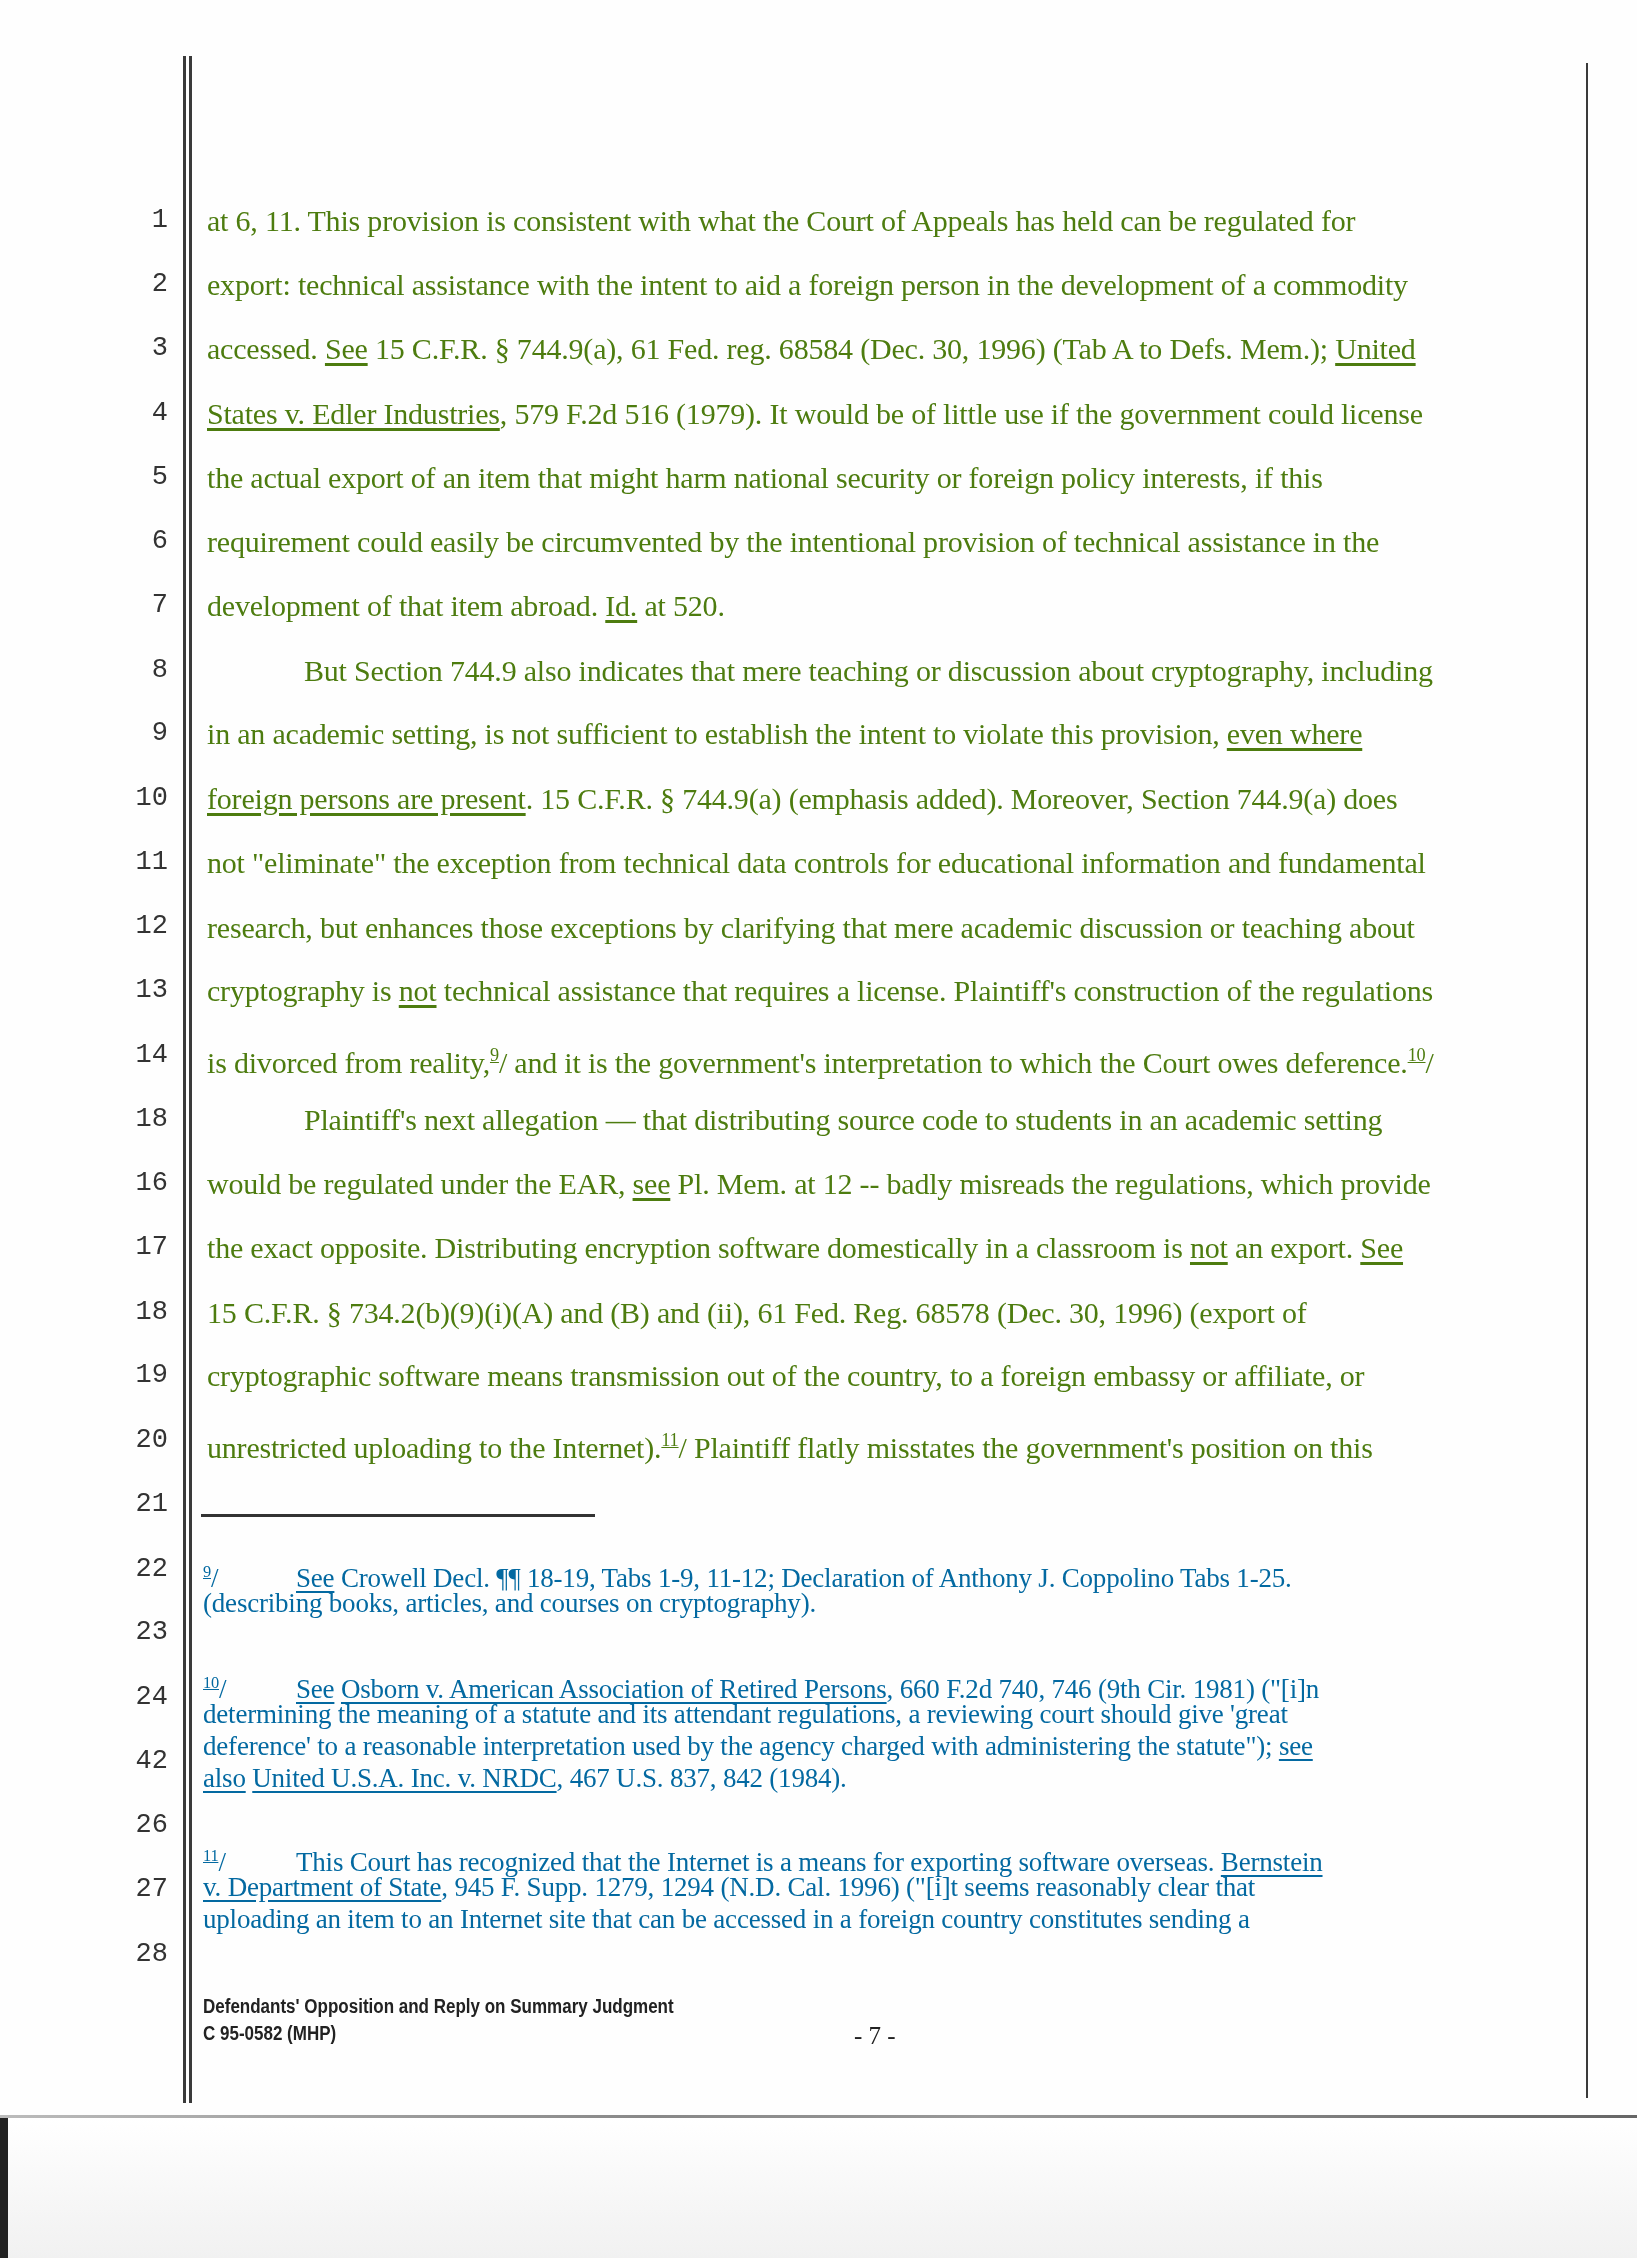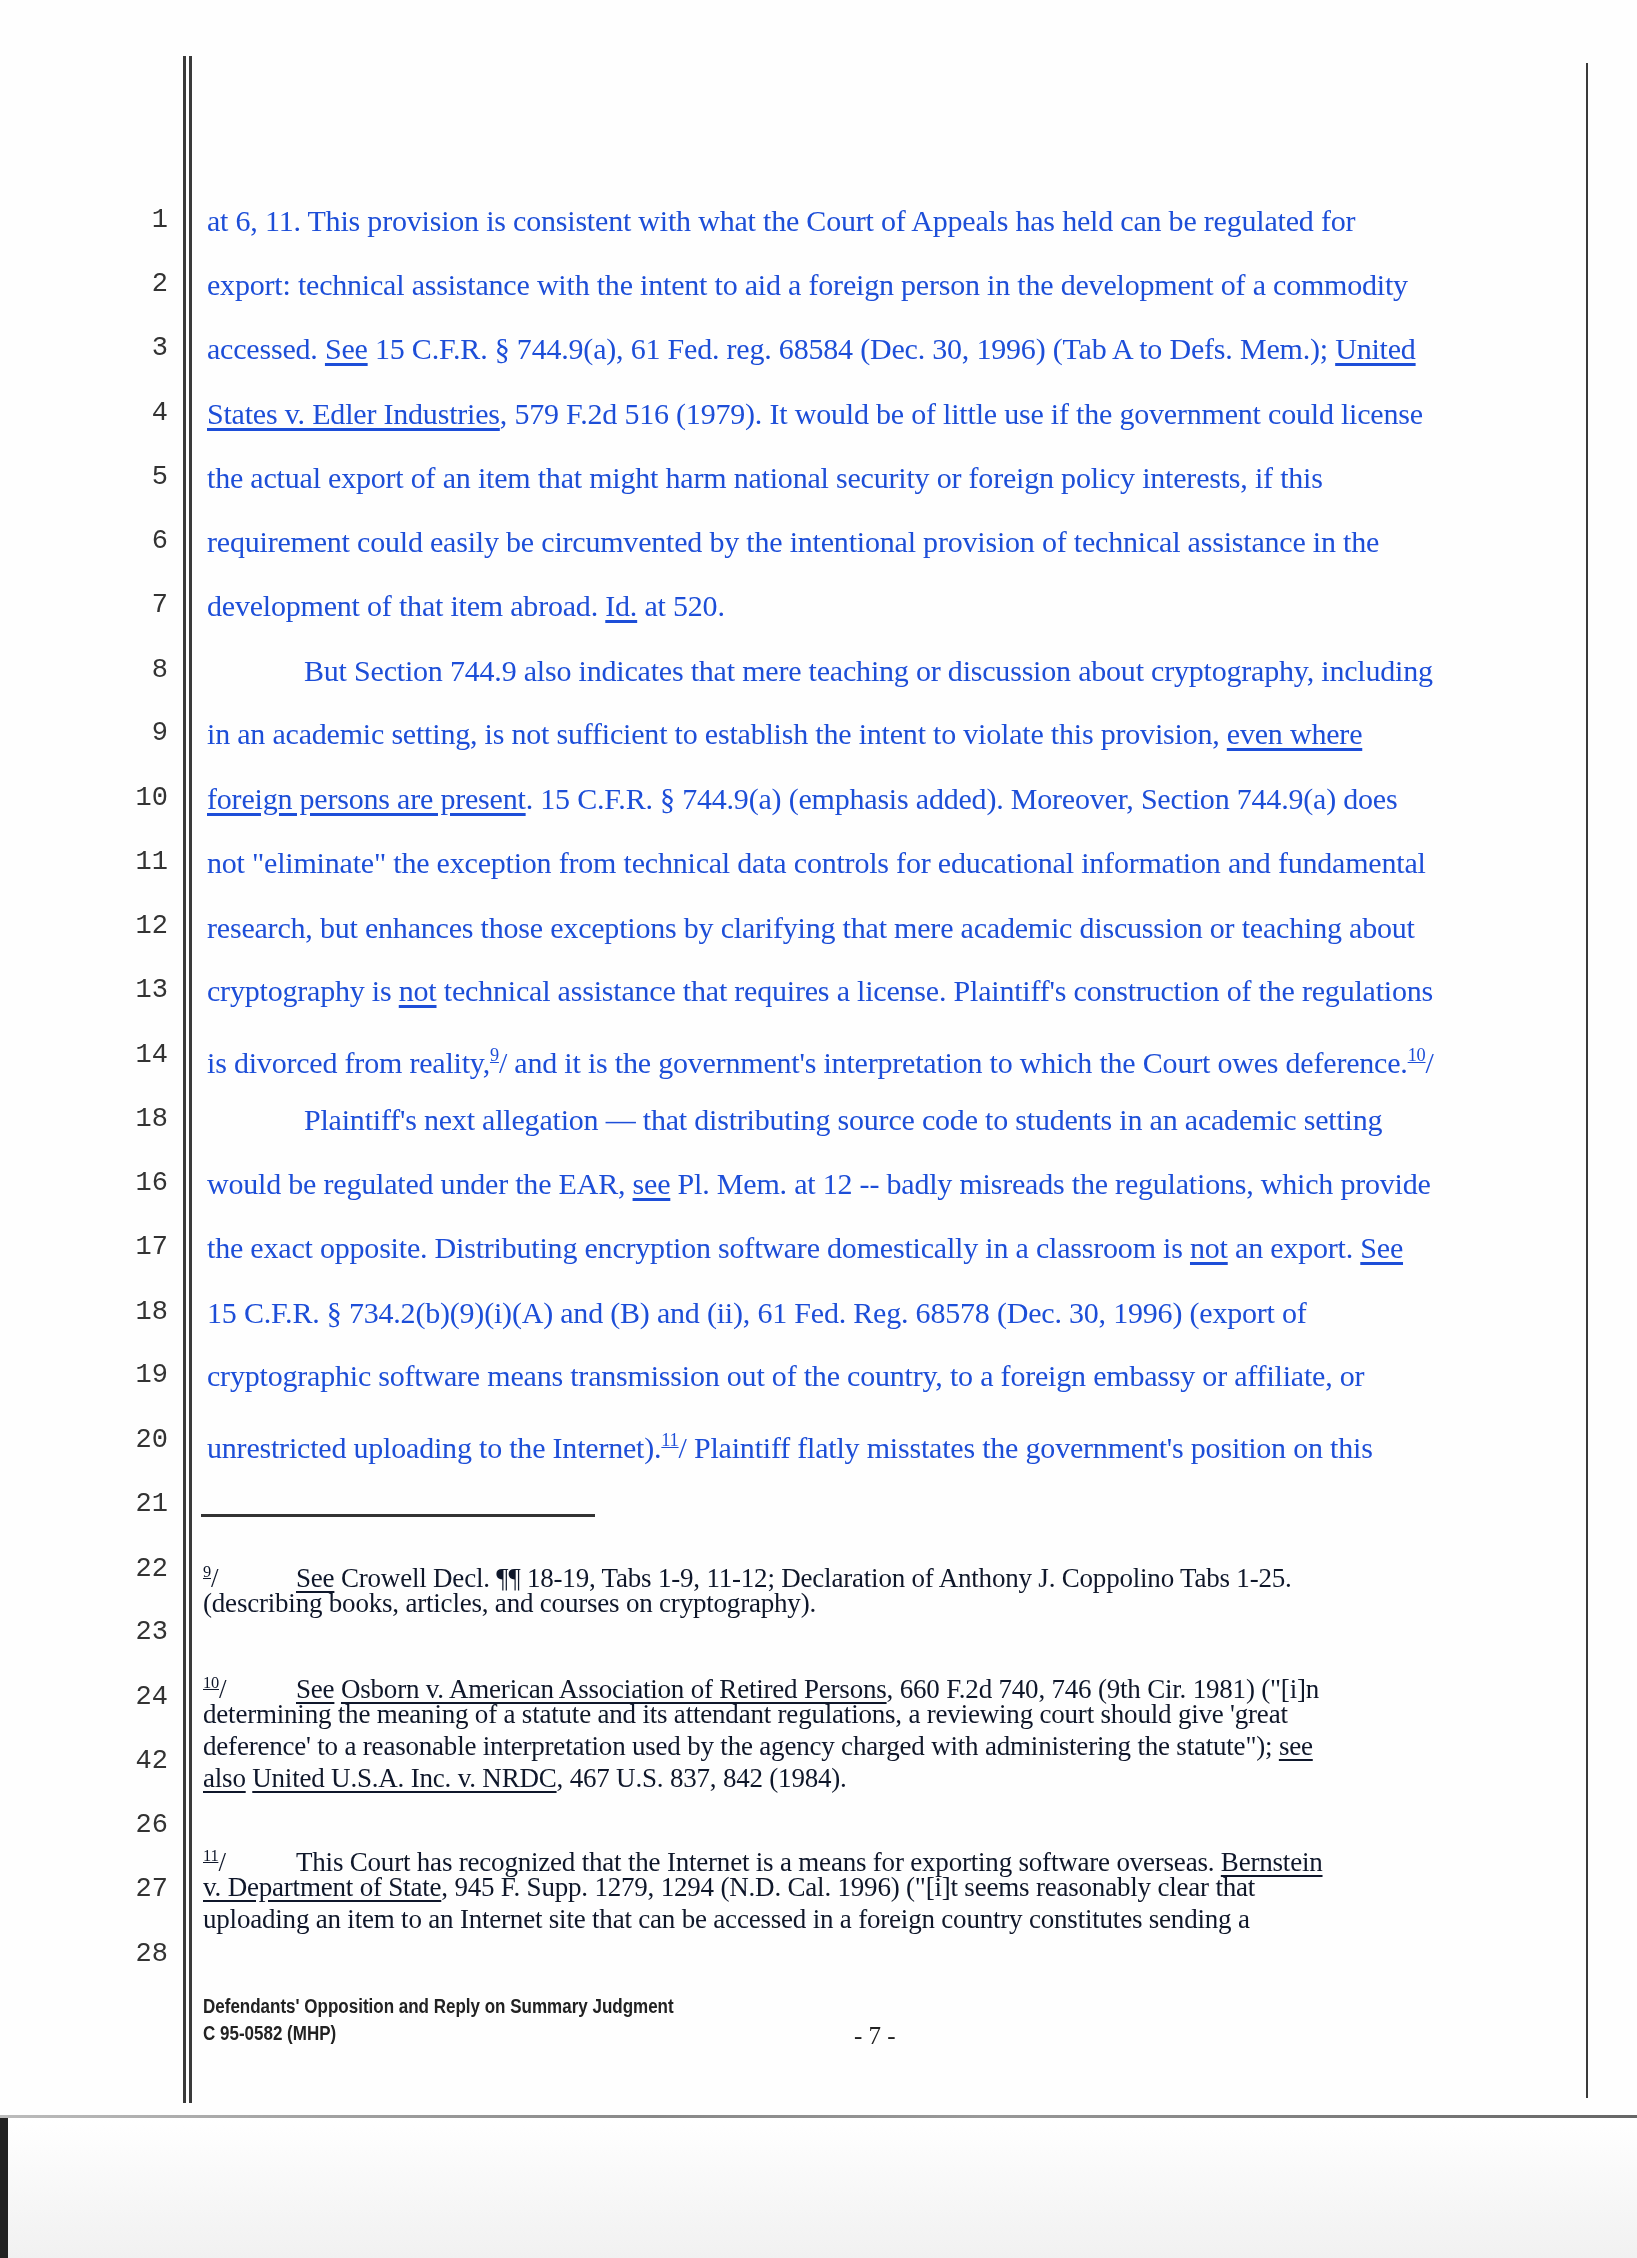--- a/index.html
+++ b/index.html
@@ -14,28 +14,28 @@
   .border-left-b { position: absolute; left: 189px; top: 56px; width: 2.9px; height: 2047px; background: #3a3a3a; }
   .border-right { position: absolute; left: 1586px; top: 63px; width: 1.9px; height: 2035px; background: #3a3a3a; }
   .scan-edge { position: absolute; left: 0; top: 2115px; width: 1638px; height: 2.9px; background: linear-gradient(to right, #bbb, #888 40%, #999 60%, #666); }
   .bottom-band { position: absolute; left: 0; top: 2118px; width: 1638px; height: 140px; background: linear-gradient(to bottom, #ffffff, #f1f1f1); }
   .dark-edge { position: absolute; left: 0; top: 2118px; width: 7.7px; height: 140px; background: #222; }
 
   .ln { position: absolute; left: 106px; width: 62px; text-align: right;
         font-family: "Liberation Mono", "DejaVu Sans Mono", monospace; font-size: 27px; color: #333; }
 
   .body-line { position: absolute; left: 207px; width: 1371px; white-space: nowrap;
-               font-size: 30px; line-height: 35px; color: #1d4ed8; letter-spacing: -0.2px; }
+               font-size: 30px; line-height: 35px; color: #4d7c0f; letter-spacing: -0.2px; }
   .indent { padding-left: 97px; }
   .u { text-decoration: underline; text-underline-offset: 3.9px; }
   .fnref { font-size: 18.3px; vertical-align: 11.6px; text-decoration: underline; }
 
   .fn-rule { position: absolute; left: 201px; top: 1514px; width: 394px; height: 2.9px; background: #333; }
   .fn-line { position: absolute; left: 203px; width: 1381px; white-space: nowrap;
-             font-size: 27px; line-height: 31px; color: #0f172a; letter-spacing: -0.2px; }
+             font-size: 27px; line-height: 31px; color: #0369a1; letter-spacing: -0.2px; }
   .fn-mark { display: inline-block; width: 93px; }
   .fn-mark .fnsup { font-size: 16.4px; vertical-align: 9.7px; text-decoration: underline; }
 
   .footer-title { position: absolute; left: 203px; top: 1995px; font-size: 20px; font-weight: bold;
                   font-family: "Liberation Sans Narrow", "Liberation Sans", sans-serif; transform: scaleX(0.85); transform-origin: left; color: #222; }
   .footer-case { position: absolute; left: 203px; top: 2022px; font-size: 20px; font-weight: bold;
                  font-family: "Liberation Sans", sans-serif; transform: scaleX(0.85); transform-origin: left; color: #222; }
   .page-num { position: absolute; left: 854px; top: 2022px; font-size: 25px; color: #222; }
 </style>
 </head>

